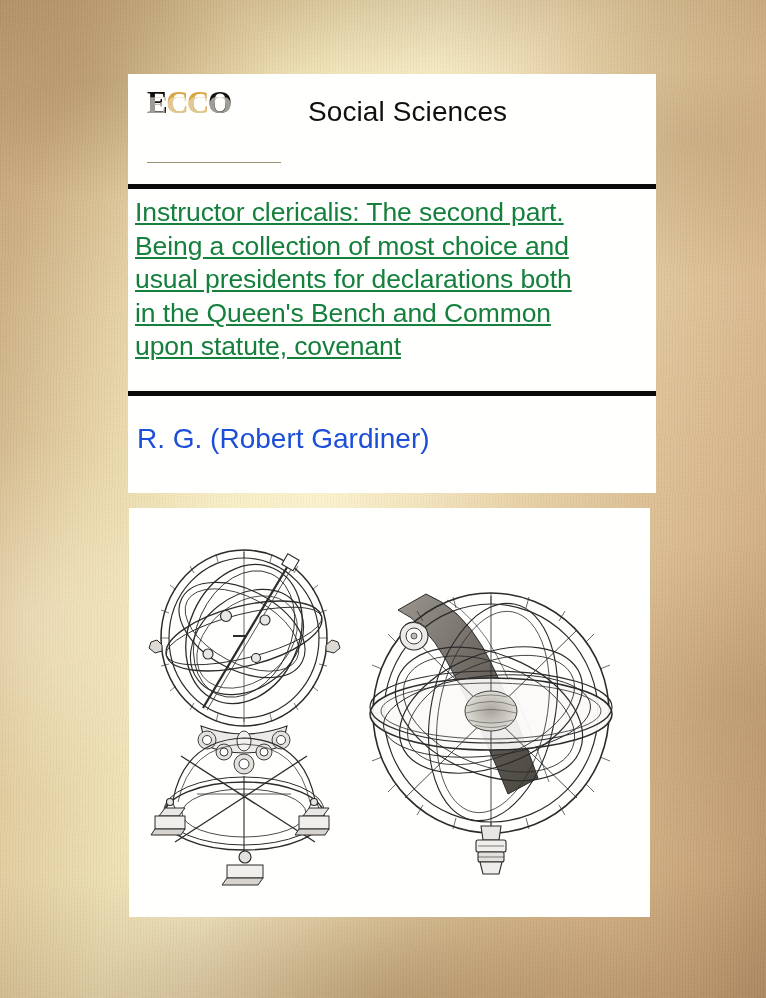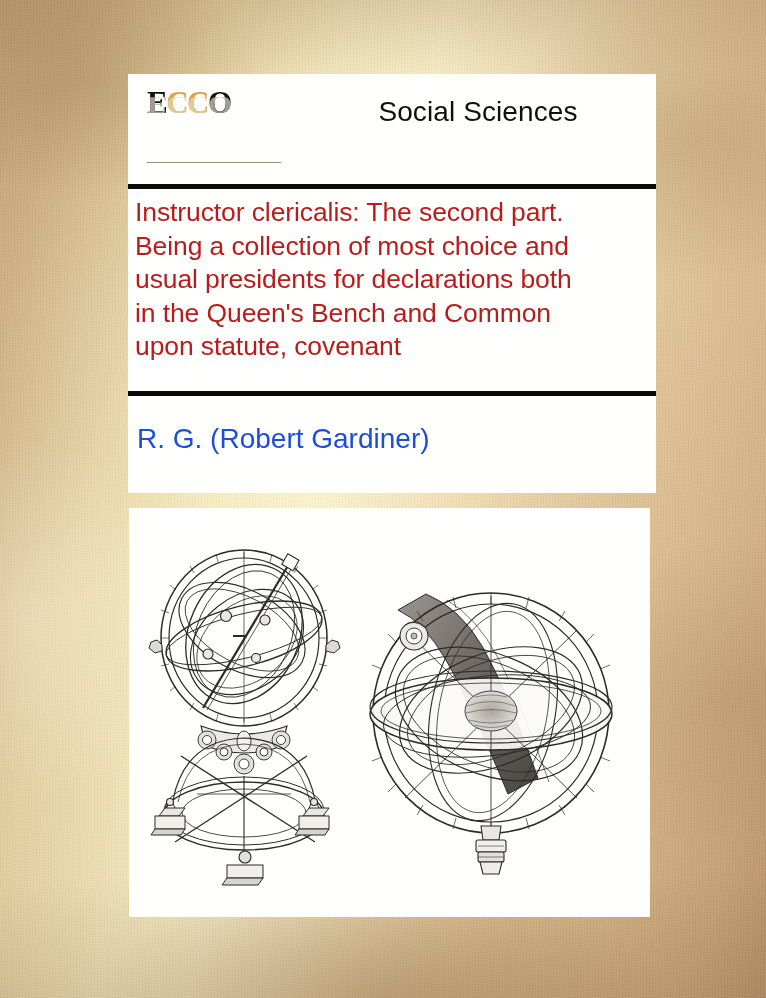--- a/index.html
+++ b/index.html
@@ -157,21 +157,20 @@
     font-size: 10.5px;
     line-height: 13px;
     color: #23201b;
   }
 
   .category {
     position: absolute;
     left: 180px;
     top: 22px;
     width: 340px;
-    text-align: center;
     font-size: 28px;
     color: #101010;
     letter-spacing: .1px;
   }
 
   
   .rule-thick {
     position: absolute;
     left: 0;
     width: 528px;
@@ -181,22 +180,23 @@
   #rule-top    { top: 110px; }
   #rule-bottom { top: 317px; }
 
   .title {
     position: absolute;
     left: 7px;
     top: 122px;
     width: 516px;
     font-size: 26.5px;
     line-height: 33.5px;
-    color: #b91c1c;
+    color: #15803d;
     letter-spacing: -0.1px;
+    text-decoration: underline;
   }
 
   .author {
     position: absolute;
     left: 9px;
     top: 350px;
     width: 510px;
     font-size: 28px;
     line-height: 30px;
     color: #1d4ed8;

